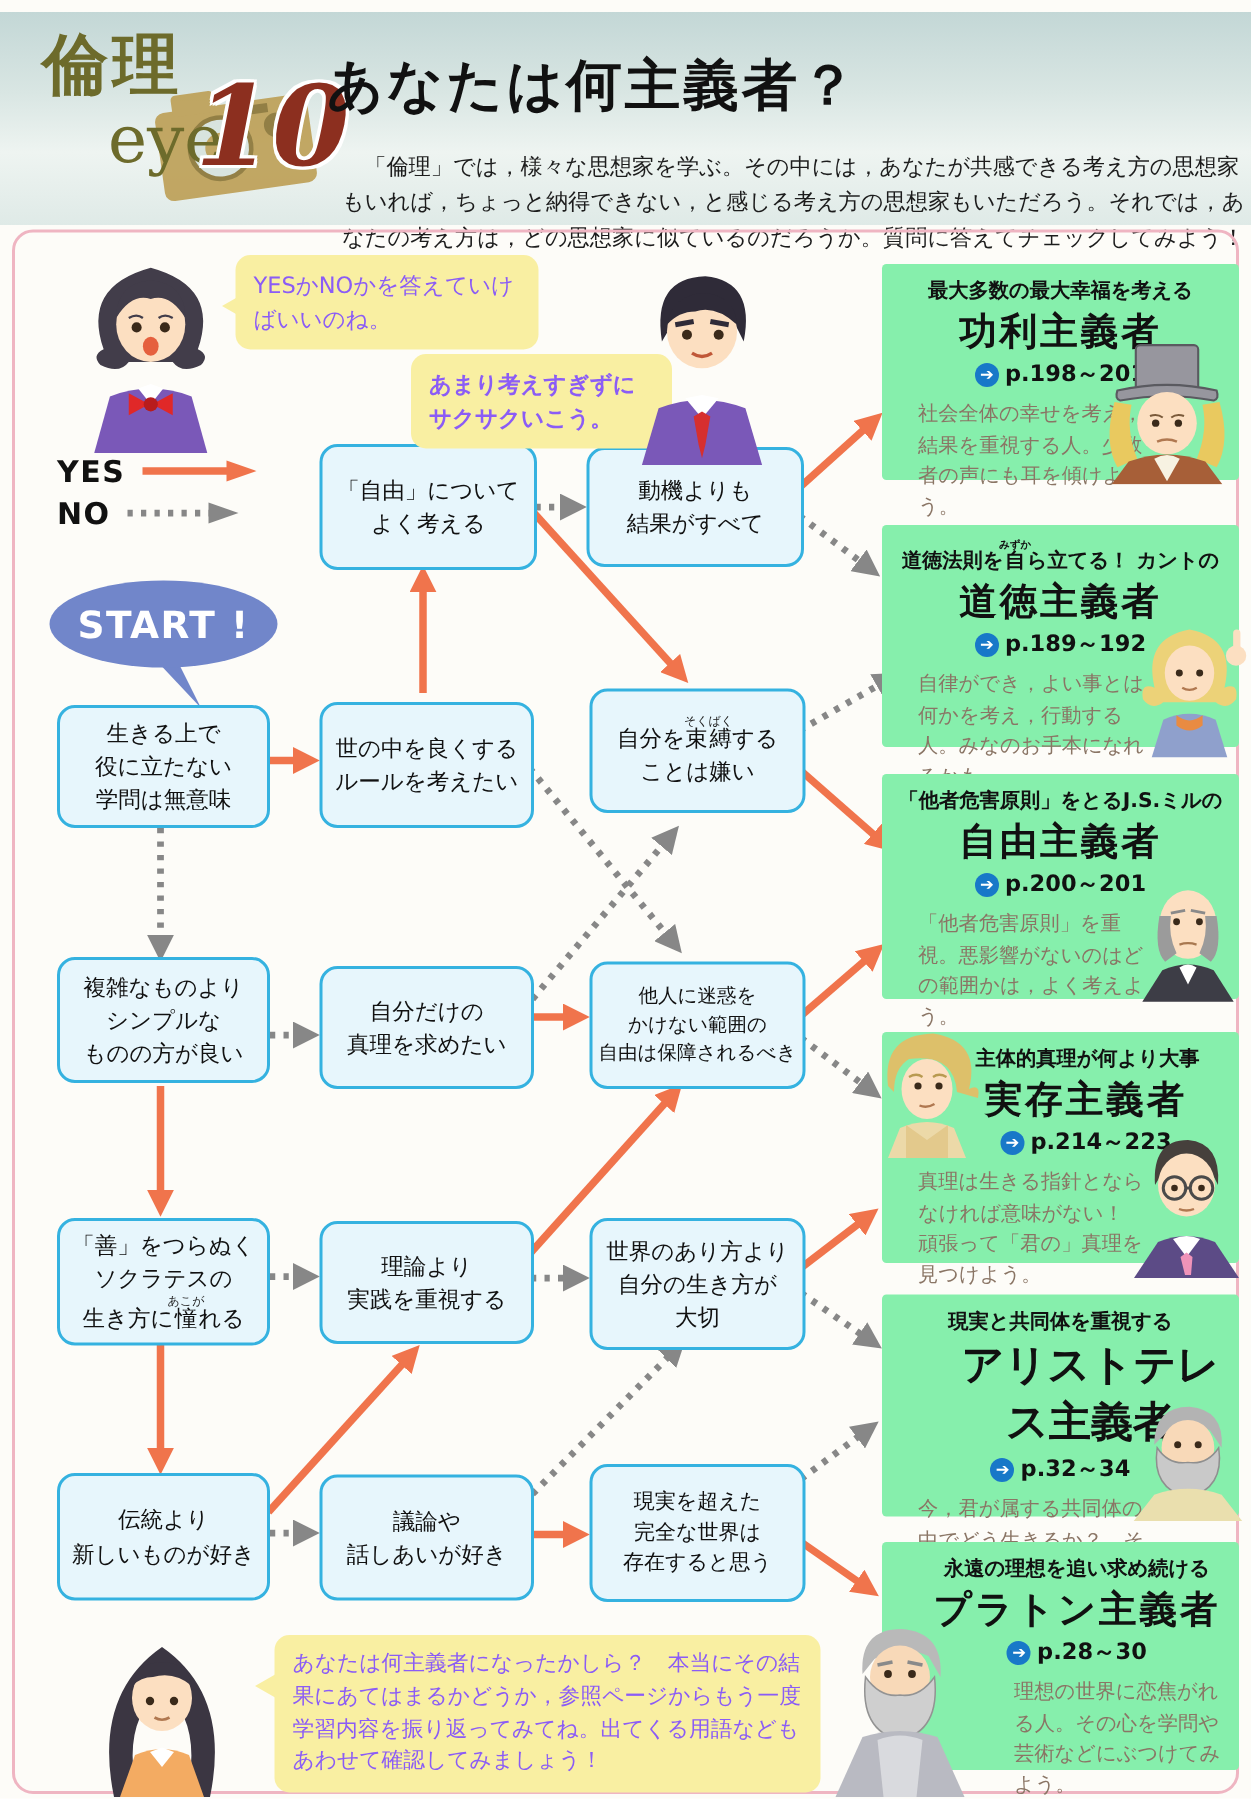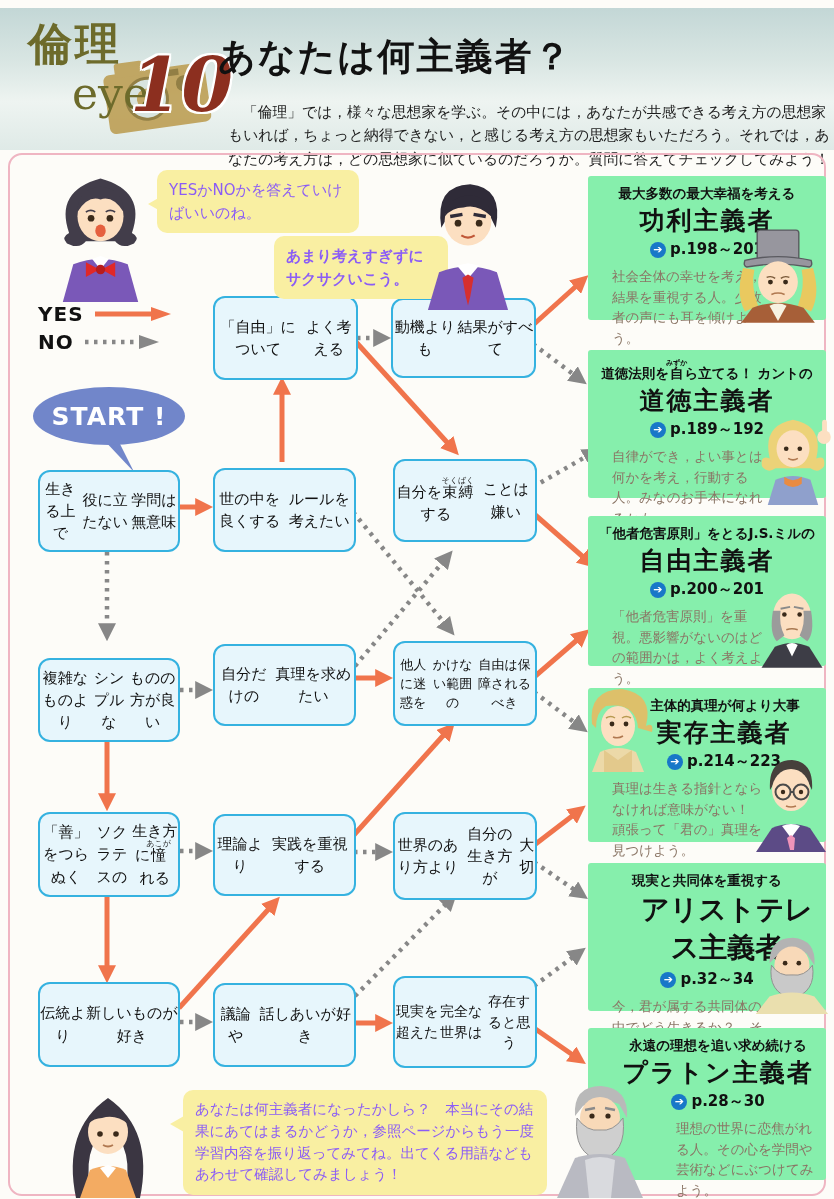--- a/index.html
+++ b/index.html
@@ -28,29 +28,29 @@
   #flow-frame{position:absolute;left:8px;top:153px;width:814px;height:1039px;
      border:2px solid #efb5c2;border-radius:14px;}
 
   
   #arrow-layer{position:absolute;left:0;top:0;width:834px;height:1199px;z-index:1;pointer-events:none;}
   .edge-yes{stroke:#f0744c;stroke-width:5;fill:none;}
   .edge-no{stroke:#878787;stroke-width:4.5;stroke-dasharray:3.5 5.5;fill:none;}
 
   
   .qbox{position:absolute;z-index:3;background:#e7f6fc;border:2.5px solid #35b2e0;border-radius:12px;
-     display:flex;flex-direction:row;justify-content:center;align-items:center;
+     display:flex;flex-direction:column;justify-content:center;align-items:center;
      font-size:15px;line-height:1.48;text-align:center;color:#111;}
   .qbox ruby rt{font-size:8px;letter-spacing:0;color:#222;}
   #q1{left:38px;top:470px;width:138px;height:78px}
   #q2{left:213px;top:468px;width:139px;height:80px}
   #q3{left:213px;top:296px;width:141px;height:80px}
   #q4{left:391px;top:298px;width:141px;height:76px}
   #q5{left:393px;top:459px;width:140px;height:79px}
-  #q6{left:38px;top:658px;width:138px;height:80px}
+  #q6{left:38px;top:638px;width:138px;height:80px}
   #q7{left:213px;top:644px;width:139px;height:78px}
   #q8{left:393px;top:641px;width:140px;height:81px;font-size:13px}
   #q9{left:38px;top:812px;width:138px;height:81px}
   #q10{left:213px;top:814px;width:139px;height:78px}
   #q11{left:393px;top:812px;width:140px;height:84px}
   #q12{left:38px;top:982px;width:138px;height:81px}
   #q13{left:213px;top:983px;width:139px;height:80px}
   #q14{left:393px;top:976px;width:140px;height:88px;font-size:14px}
 
   

